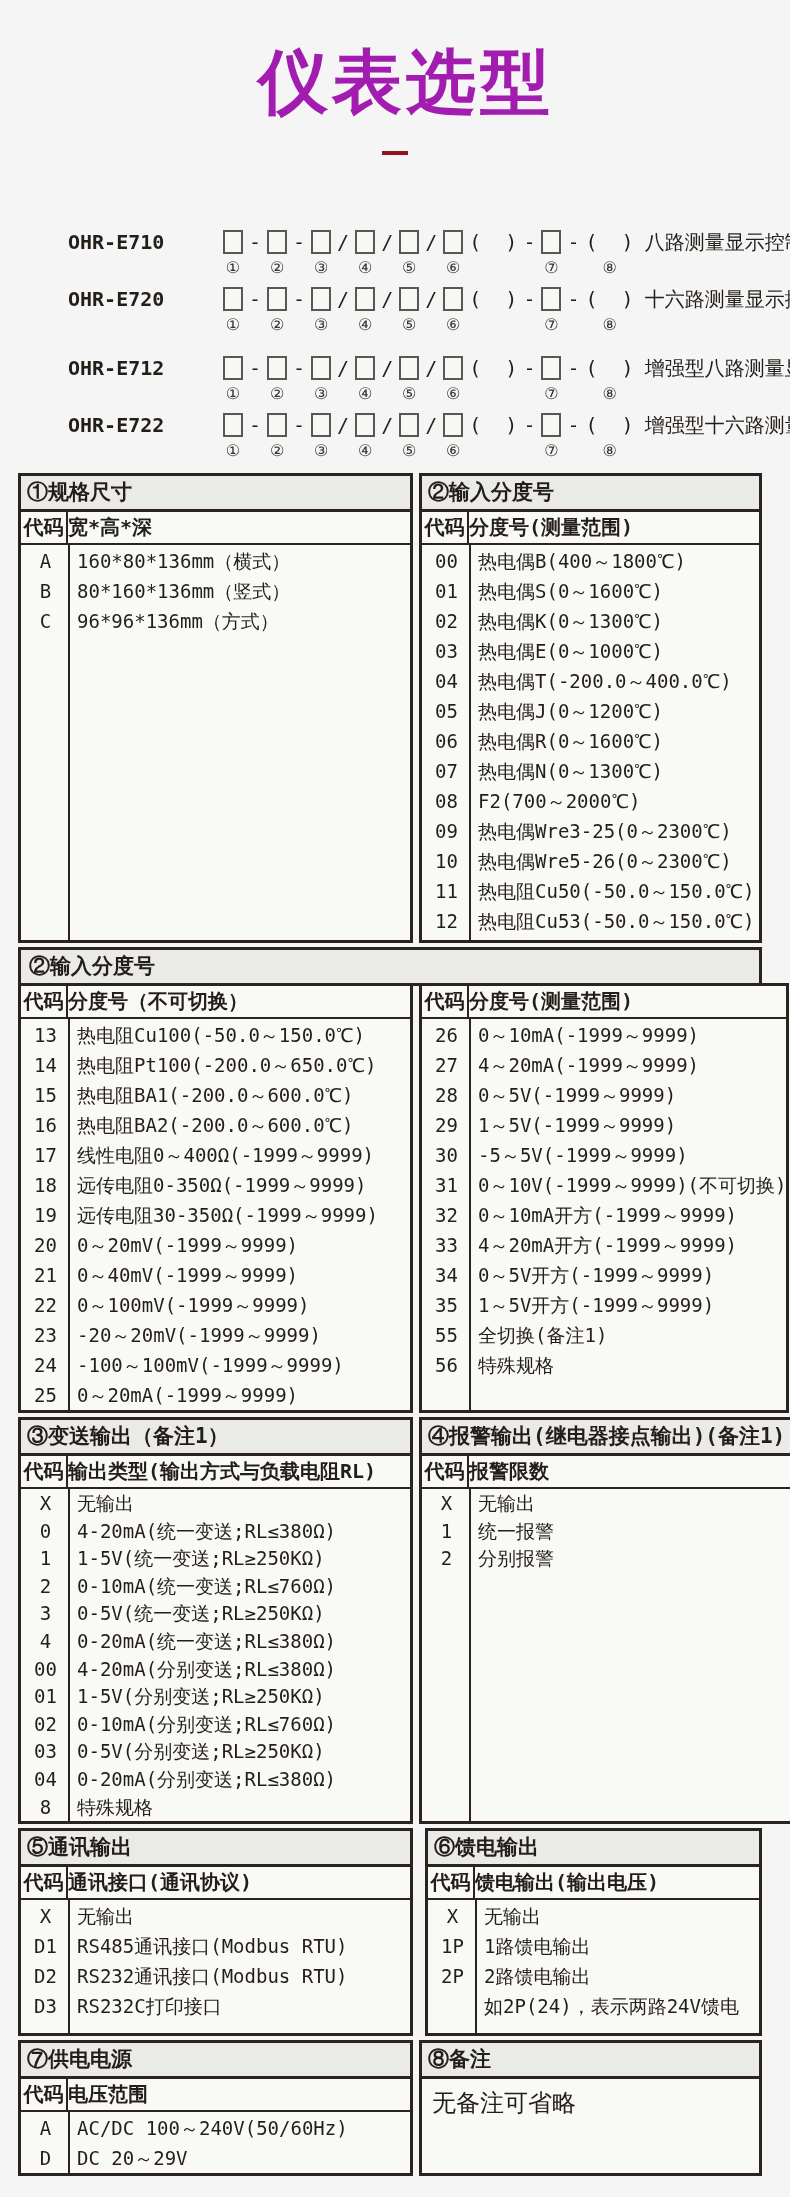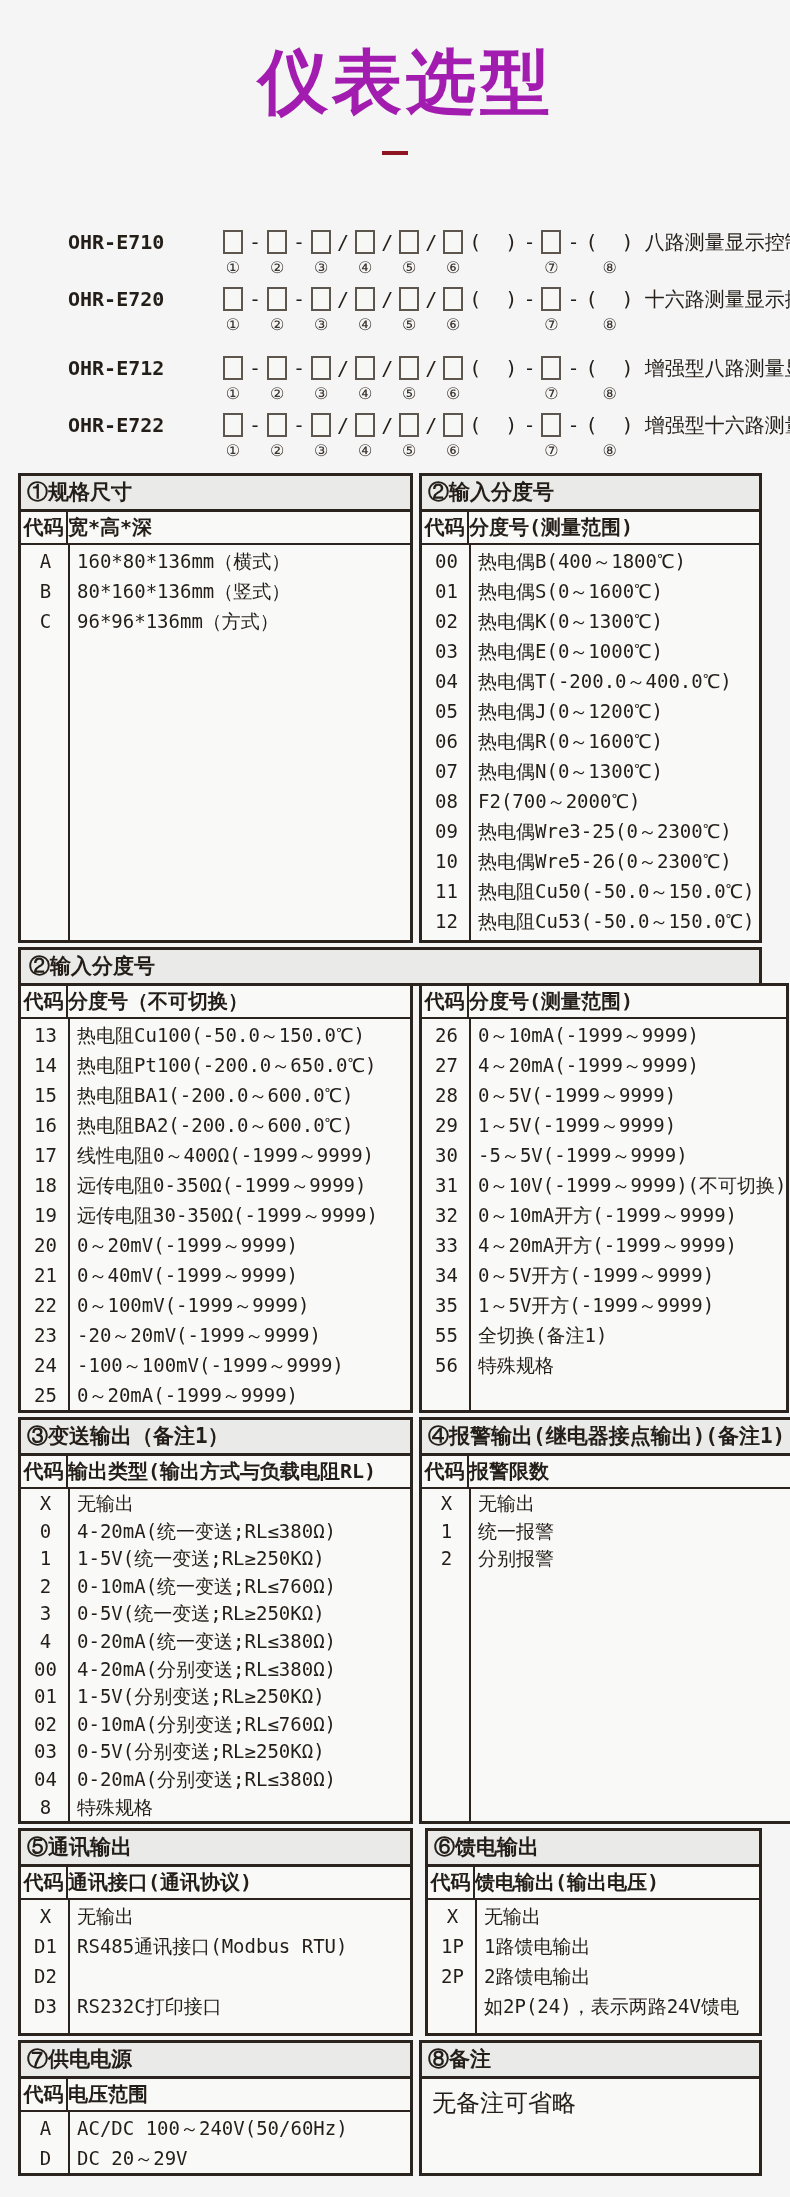--- a/index.html
+++ b/index.html
@@ -660,20 +660,21 @@
             <div class="trow">
               <div class="tcode">X</div>
               <div class="tval">无输出</div>
             </div>
             <div class="trow">
               <div class="tcode">D1</div>
               <div class="tval">RS485通讯接口(Modbus RTU)</div>
             </div>
             <div class="trow">
               <div class="tcode">D2</div>
+              <div class="tval">RS232通讯接口(Modbus RTU)</div>
             </div>
             <div class="trow">
               <div class="tcode">D3</div>
               <div class="tval">RS232C打印接口</div>
             </div>
           </div>
         </div>
         <div class="tbl">
           <div class="tbl-title">⑥馈电输出</div>
           <div class="tbl-colhead">

